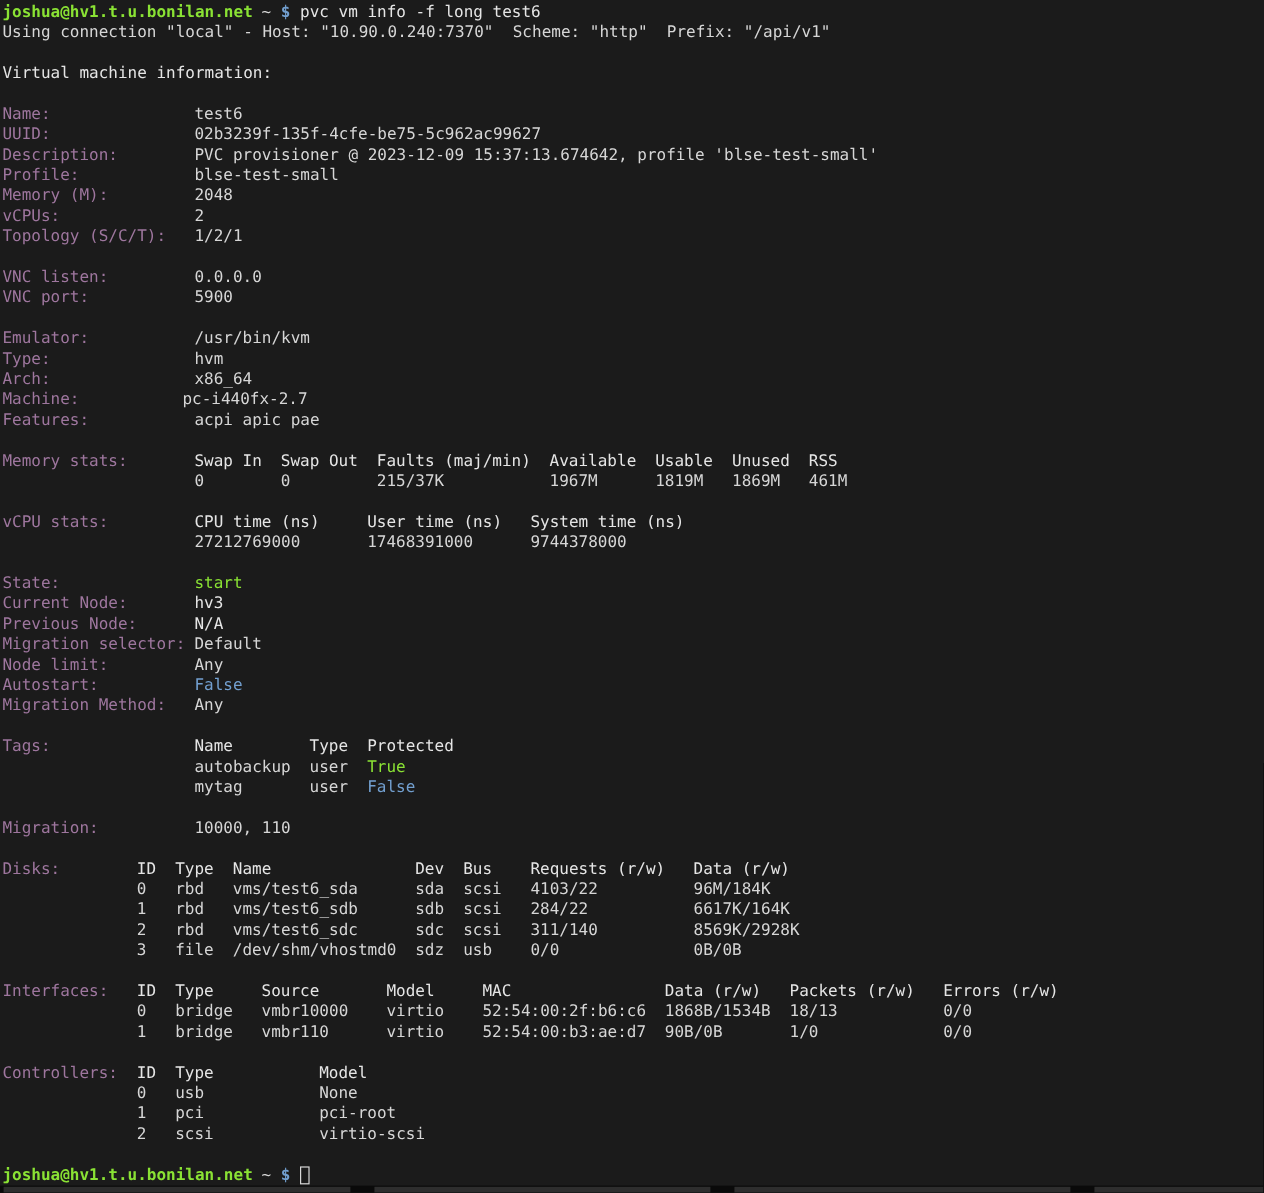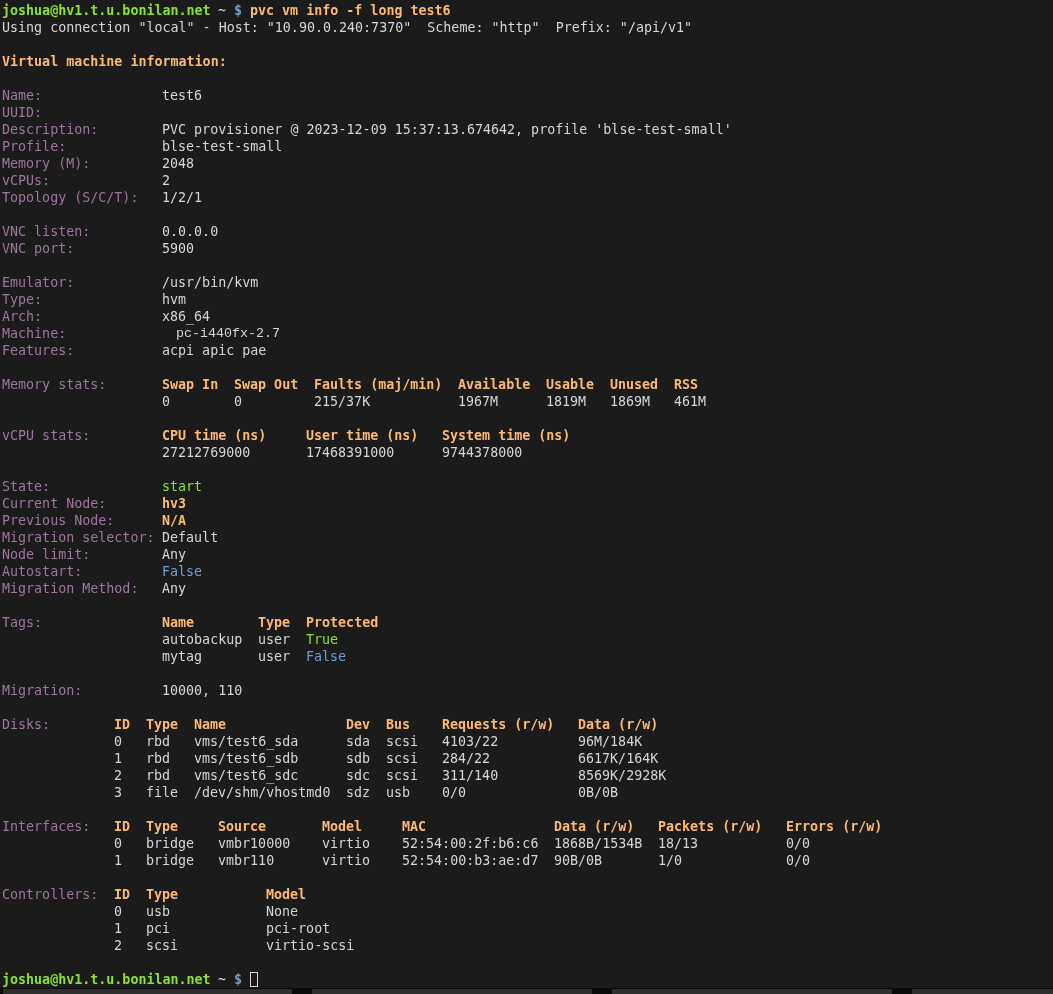--- a/index.html
+++ b/index.html
@@ -9,53 +9,53 @@
     background:#1b1b1b;
     overflow:hidden;
     font-family:"DejaVu Sans Mono","Liberation Mono",monospace;
     font-size:13.333px;
     cursor:text;
   }
   .line{position:absolute;left:0;height:17px;width:100%;white-space:pre;}
   .seg{position:absolute;top:0;line-height:17px;display:inline-block;white-space:pre;}
   .c-fg{color:#d6d6d6;}
   .c-label{color:#9e769e;}
-  .c-bold{color:#fdba74;font-weight:bold;}
+  .c-bold{color:#e5e5e5;font-weight:normal;}
   .c-green{color:#8ae234;}
   .c-bgreen{color:#8ae234;font-weight:bold;}
   .c-blue{color:#729fcf;}
   .c-bblue{color:#729fcf;font-weight:bold;}
   #cursor{
     position:absolute;width:8px;height:15px;
     border:1px solid #d8d8d8;box-sizing:border-box;background:transparent;
   }
   #bottom-bar{position:absolute;left:0;bottom:0;width:100%;height:6px;background:#0a0a0a;}
   .bar-seg{position:absolute;top:1px;height:5px;background:#2e2e2e;}
 </style>
 </head>
 <body>
 
 <div id="screen">
   <div id="lines">
       <div class="line" style="top: 2px;"><span class="seg c-bgreen" style="left: 2px;">joshua@hv1.t.u.bonilan.net</span><span class="seg c-fg" style="left: 218px;">~</span><span class="seg c-bblue" style="left: 234px;">$</span><span class="seg c-bold" style="left: 250px;">pvc vm info -f long test6</span></div>
       <div class="line" style="top: 19px;"><span class="seg c-fg" style="left: 2px;">Using connection "local" - Host: "10.90.0.240:7370"  Scheme: "http"  Prefix: "/api/v1"</span></div>
       <div class="line" style="top: 53px;"><span class="seg c-bold" style="left: 2px;">Virtual machine information:</span></div>
       <div class="line" style="top: 87px;"><span class="seg c-label" style="left: 2px;">Name:</span><span class="seg c-fg" style="left: 162px;">test6</span></div>
-      <div class="line" style="top: 104px;"><span class="seg c-label" style="left: 2px;">UUID:</span></div>
+      <div class="line" style="top: 104px;"><span class="seg c-label" style="left: 2px;">UUID:</span><span class="seg c-fg" style="left: 162px;">02b3239f-135f-4cfe-be75-5c962ac99627</span></div>
       <div class="line" style="top: 121px;"><span class="seg c-label" style="left: 2px;">Description:</span><span class="seg c-fg" style="left: 162px;">PVC provisioner @ 2023-12-09 15:37:13.674642, profile 'blse-test-small'</span></div>
       <div class="line" style="top: 138px;"><span class="seg c-label" style="left: 2px;">Profile:</span><span class="seg c-fg" style="left: 162px;">blse-test-small</span></div>
       <div class="line" style="top: 155px;"><span class="seg c-label" style="left: 2px;">Memory (M):</span><span class="seg c-fg" style="left: 162px;">2048</span></div>
       <div class="line" style="top: 172px;"><span class="seg c-label" style="left: 2px;">vCPUs:</span><span class="seg c-fg" style="left: 162px;">2</span></div>
       <div class="line" style="top: 189px;"><span class="seg c-label" style="left: 2px;">Topology (S/C/T):</span><span class="seg c-fg" style="left: 162px;">1/2/1</span></div>
       <div class="line" style="top: 223px;"><span class="seg c-label" style="left: 2px;">VNC listen:</span><span class="seg c-fg" style="left: 162px;">0.0.0.0</span></div>
       <div class="line" style="top: 240px;"><span class="seg c-label" style="left: 2px;">VNC port:</span><span class="seg c-fg" style="left: 162px;">5900</span></div>
       <div class="line" style="top: 274px;"><span class="seg c-label" style="left: 2px;">Emulator:</span><span class="seg c-fg" style="left: 162px;">/usr/bin/kvm</span></div>
       <div class="line" style="top: 291px;"><span class="seg c-label" style="left: 2px;">Type:</span><span class="seg c-fg" style="left: 162px;">hvm</span></div>
       <div class="line" style="top: 308px;"><span class="seg c-label" style="left: 2px;">Arch:</span><span class="seg c-fg" style="left: 162px;">x86_64</span></div>
-      <div class="line" style="top: 325px; text-align: right;"><span class="seg c-label" style="left: 2px;">Machine:</span><span class="seg c-fg" style="left: 176px; font-family: Liberation Mono, monospace;">pc-i440fx-2.7</span></div>
+      <div class="line" style="top: 325px; text-align: right;"><span class="seg c-label" style="left: 2px;">Machine:</span><span class="seg c-fg" style="left: 152px;">pc-i440fx-2.7</span></div>
       <div class="line" style="top: 342px;"><span class="seg c-label" style="left: 2px;">Features:</span><span class="seg c-fg" style="left: 162px;">acpi apic pae</span></div>
       <div class="line" style="top: 376px;"><span class="seg c-label" style="left: 2px;">Memory stats:</span><span class="seg c-bold" style="left: 162px;">Swap In</span><span class="seg c-bold" style="left: 234px;">Swap Out</span><span class="seg c-bold" style="left: 314px;">Faults (maj/min)</span><span class="seg c-bold" style="left: 458px;">Available</span><span class="seg c-bold" style="left: 546px;">Usable</span><span class="seg c-bold" style="left: 610px;">Unused</span><span class="seg c-bold" style="left: 674px;">RSS</span></div>
       <div class="line" style="top: 393px;"><span class="seg c-fg" style="left: 162px;">0</span><span class="seg c-fg" style="left: 234px;">0</span><span class="seg c-fg" style="left: 314px;">215/37K</span><span class="seg c-fg" style="left: 458px;">1967M</span><span class="seg c-fg" style="left: 546px;">1819M</span><span class="seg c-fg" style="left: 610px;">1869M</span><span class="seg c-fg" style="left: 674px;">461M</span></div>
       <div class="line" style="top: 427px;"><span class="seg c-label" style="left: 2px;">vCPU stats:</span><span class="seg c-bold" style="left: 162px;">CPU time (ns)</span><span class="seg c-bold" style="left: 306px;">User time (ns)</span><span class="seg c-bold" style="left: 442px;">System time (ns)</span></div>
       <div class="line" style="top: 444px;"><span class="seg c-fg" style="left: 162px;">27212769000</span><span class="seg c-fg" style="left: 306px;">17468391000</span><span class="seg c-fg" style="left: 442px;">9744378000</span></div>
       <div class="line" style="top: 478px;"><span class="seg c-label" style="left: 2px;">State:</span><span class="seg c-green" style="left: 162px;">start</span></div>
       <div class="line" style="top: 495px; text-align: center;"><span class="seg c-label" style="left: 2px;">Current Node:</span><span class="seg c-bold" style="left: 162px;">hv3</span></div>
       <div class="line" style="top: 512px;"><span class="seg c-label" style="left: 2px;">Previous Node:</span><span class="seg c-bold" style="left: 162px;">N/A</span></div>
       <div class="line" style="top: 529px;"><span class="seg c-label" style="left: 2px;">Migration selector:</span><span class="seg c-fg" style="left: 162px;">Default</span></div>
       <div class="line" style="top: 546px;"><span class="seg c-label" style="left: 2px;">Node limit:</span><span class="seg c-fg" style="left: 162px;">Any</span></div>

